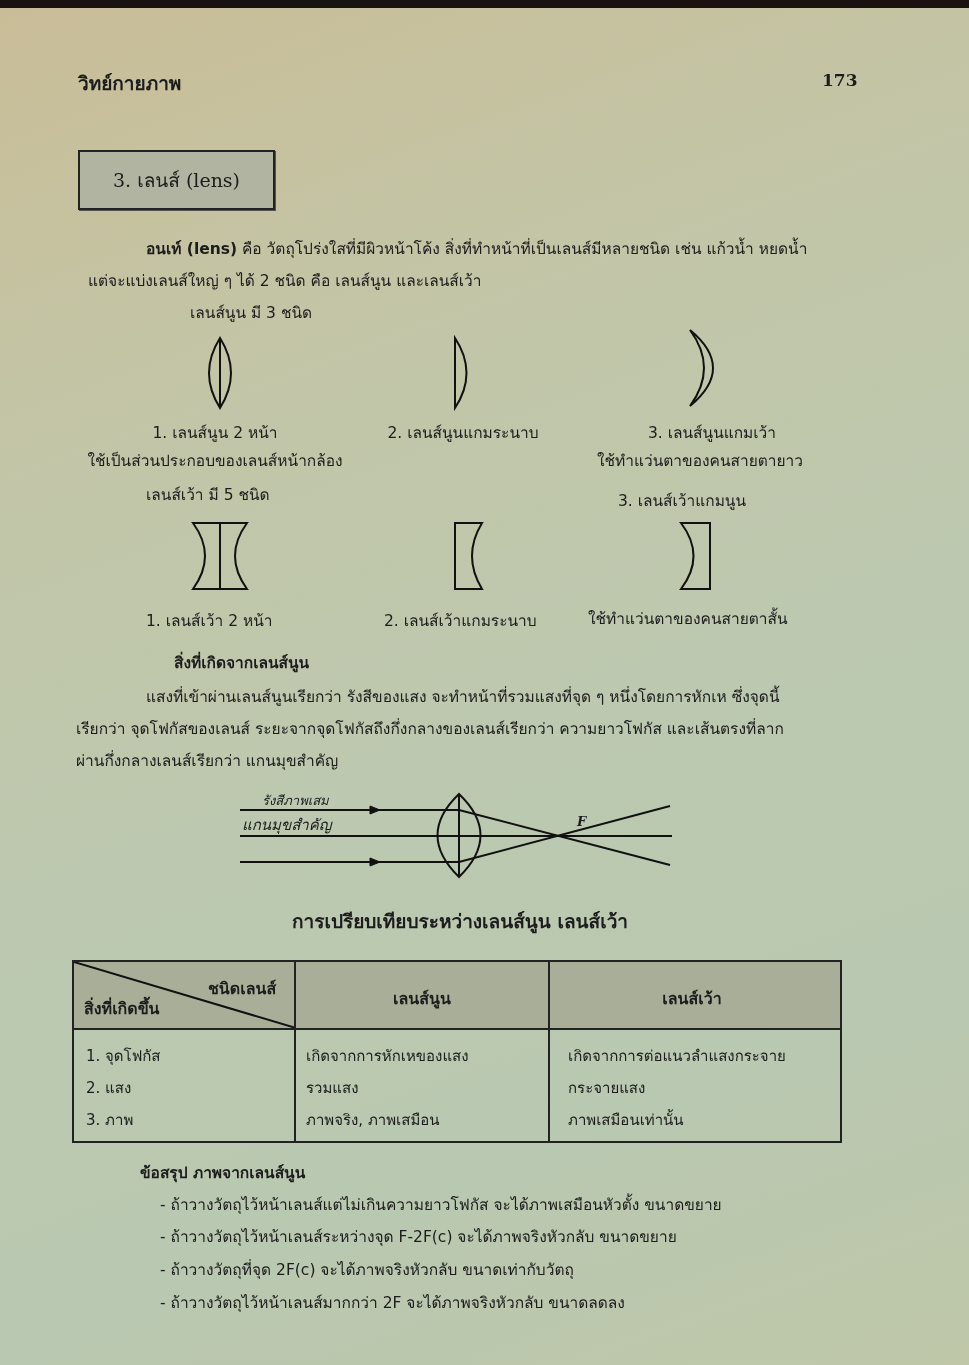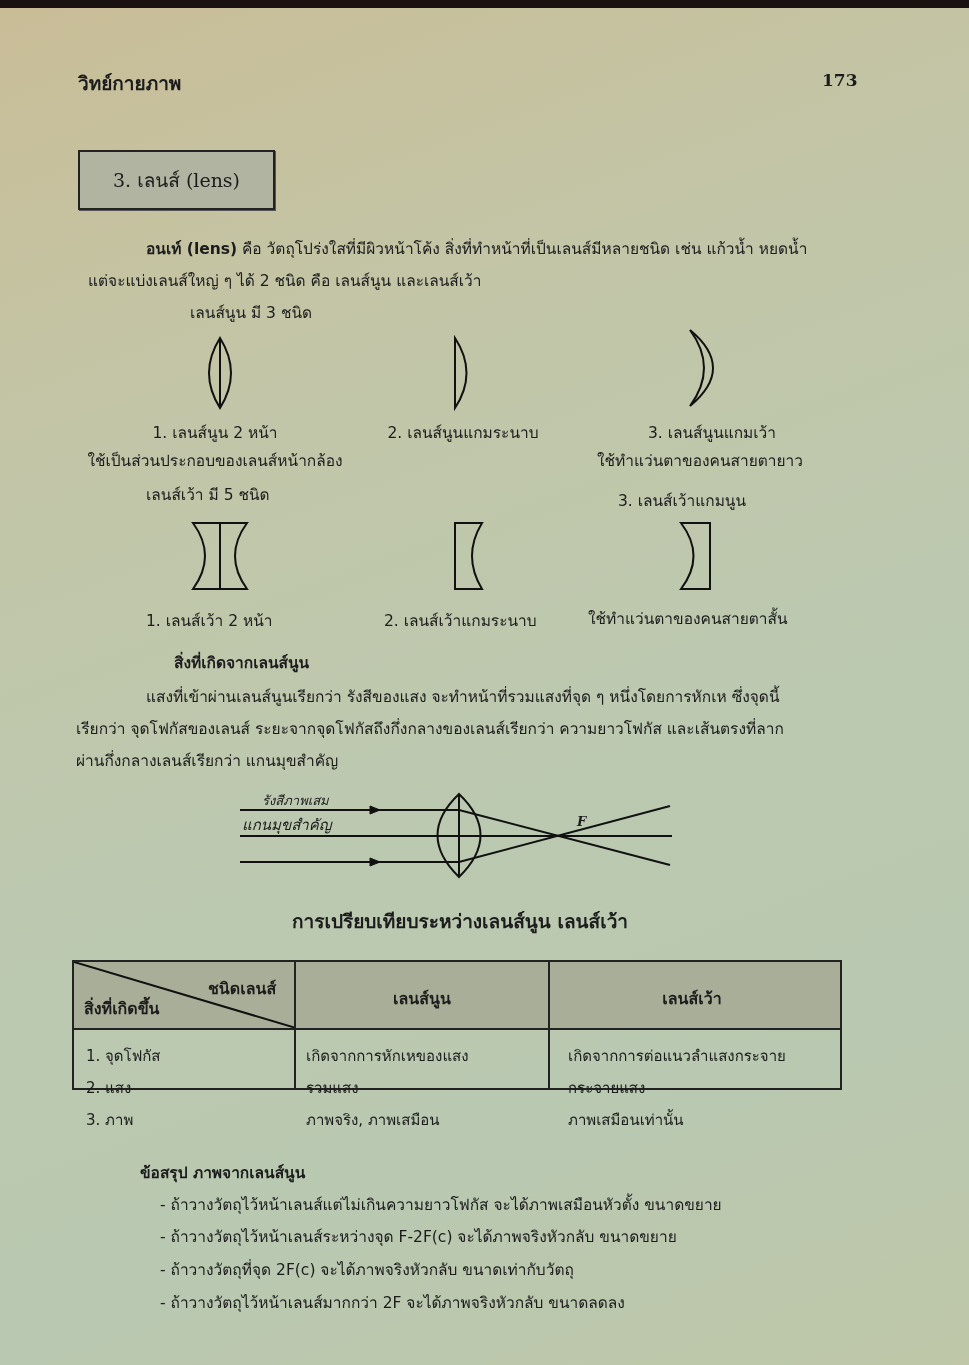--- a/index.html
+++ b/index.html
@@ -22,21 +22,21 @@
     box-shadow: 1px 1px 0 #555;
     display: flex; align-items: center; justify-content: center;
     font-size: 19px; font-family: "DejaVu Serif", serif;
   }
   .p { font-size: 15.5px; }
   .b { font-weight: bold; }
   .center { text-align: center; transform: translateX(-50%); }
   svg.lens { position: absolute; overflow: visible; }
   svg.lens path, svg.lens line { fill: none; stroke: #111; stroke-width: 2; }
   .table {
-    position: absolute; left: 72px; top: 952px; width: 770px; height: 130px;
+    position: absolute; left: 72px; top: 952px; width: 770px; height: 183px;
     border: 2px solid #222; box-sizing: border-box;
   }
   .thead {
     position: absolute; left: 0; top: 0; width: 100%; height: 68px;
     background: #a9ae98; border-bottom: 2px solid #222; box-sizing: border-box;
   }
   .col-div { position: absolute; top: 0; bottom: 0; width: 2px; background: #222; }
   .th { position: absolute; font-size: 16px; font-weight: bold; }
   .td { position: absolute; font-size: 15px; line-height: 32px; }
   .title2 { left: 460px; top: 898px; font-size: 19px; font-weight: bold; }

